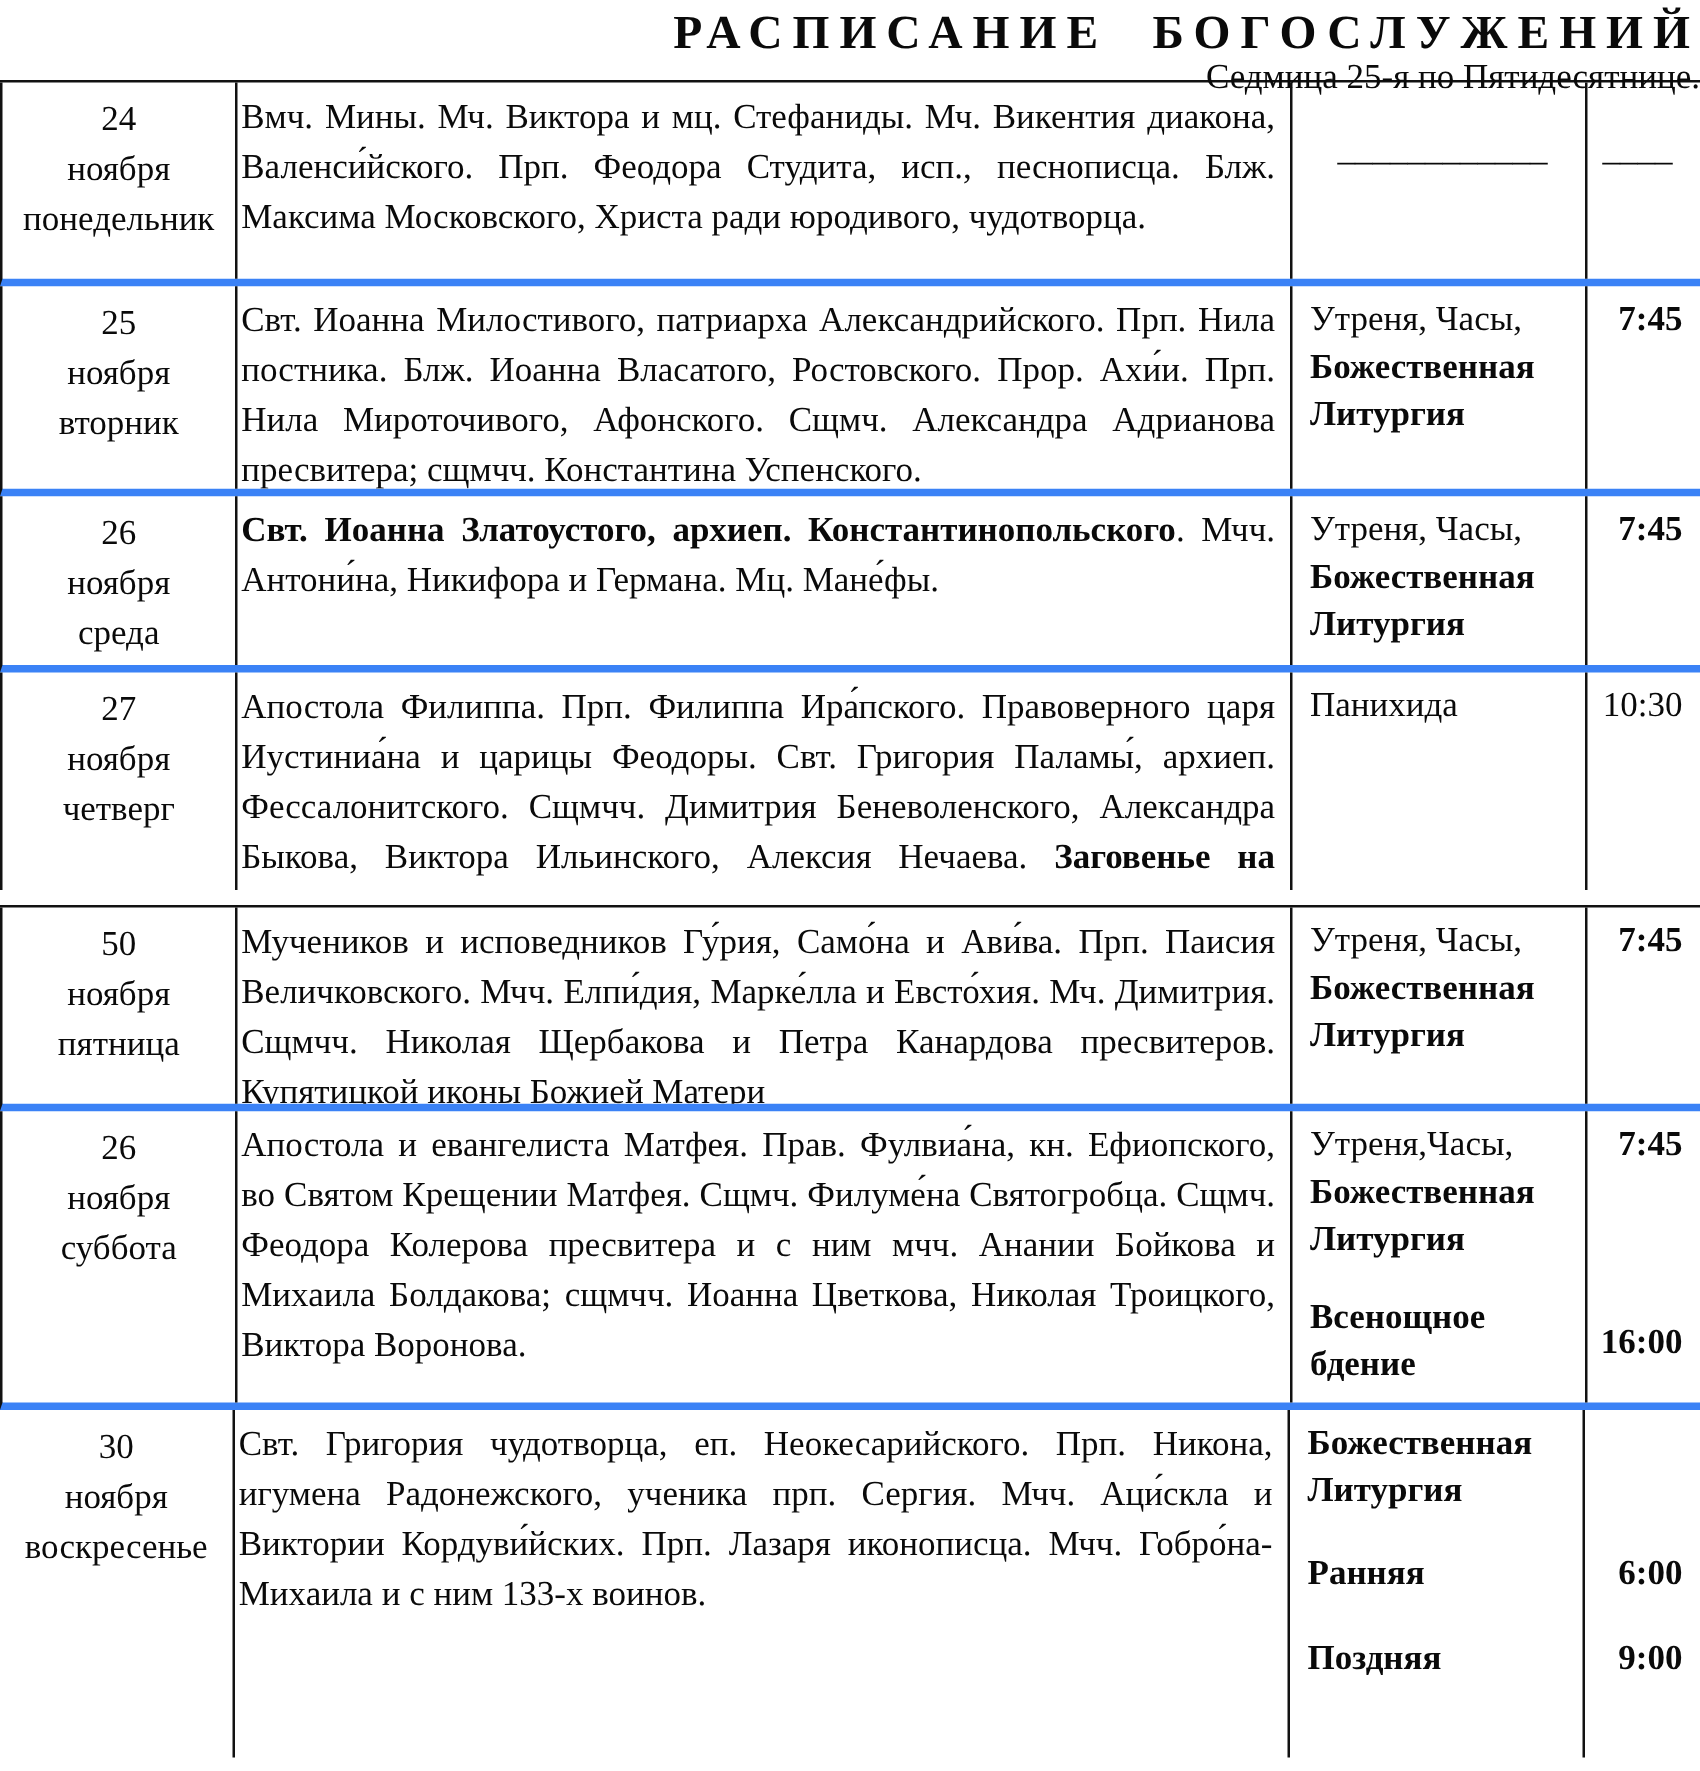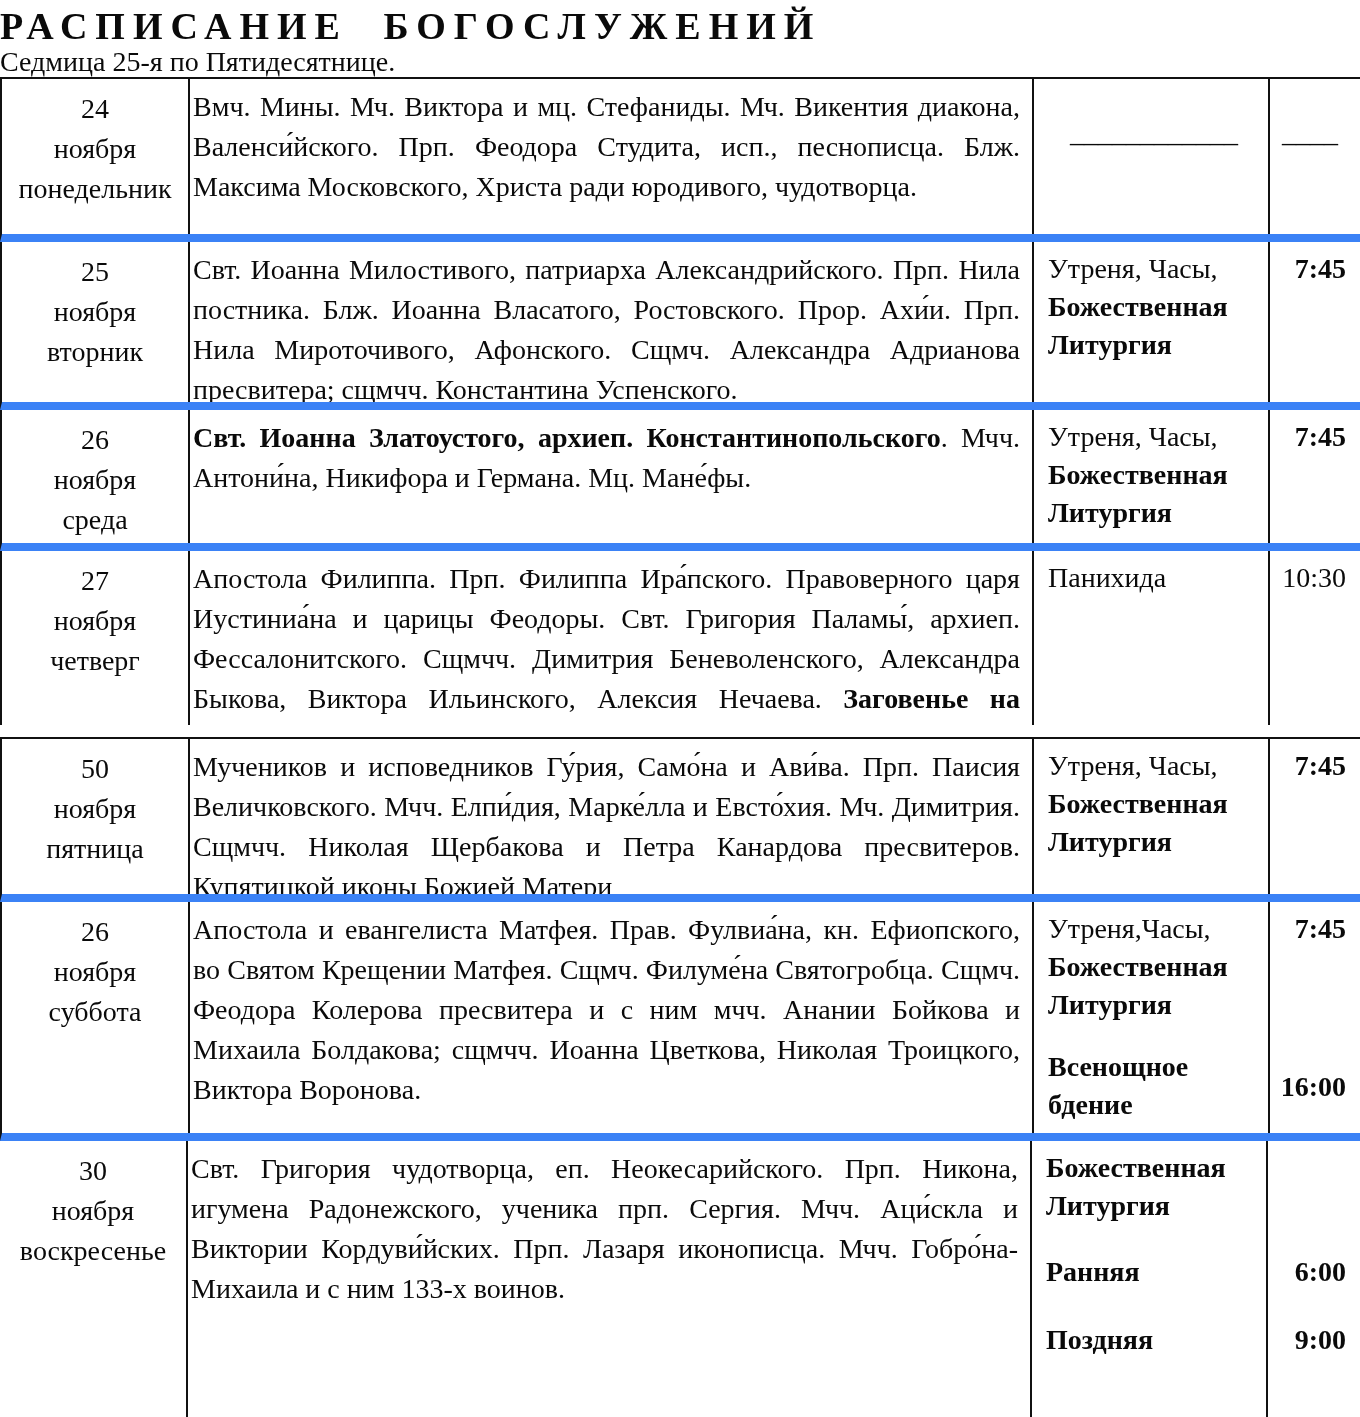--- a/index.html
+++ b/index.html
@@ -3,37 +3,37 @@
 <meta charset="utf-8">
 <style>
   html,body{margin:0;padding:0;}
   body{
     width:1360px;height:1417px;overflow:hidden;background:#ffffff;color:#0a0a0a;
     font-family:"Liberation Serif","DejaVu Serif",serif;
   }
   .page{width:1360px;height:1417px;position:relative;}
 
   
-  .hdr{height:77px;text-align:left;}
+  .hdr{height:64px;text-align:right;}
   .hdr h1{
     margin:0;padding-top:5px;
     font-size:38px;line-height:42px;font-weight:bold;
     letter-spacing:8px;word-spacing:18px;
   }
   .hdr .sub{font-size:28px;line-height:28px;margin-top:1px;}
 
   
   .tpart{border-top:2px solid #111;}
   .gap{height:12px;}
   .row{
     display:grid;
     grid-template-columns:188px 844px 236px auto;
     box-sizing:border-box;
   }
-  .row.bb{border-bottom:8px solid #3b82f6;}
+  .row.bb{border-bottom:6px solid #3b82f6;}
   .row.bl{border-left:2px solid #111;}
   .r0{height:163px}.r1{height:168px}.r2{height:141px}.r3{height:174px}
   .r4{height:163px}.r5{height:239px}.r6{height:278px}
 
   .cell{box-sizing:border-box;overflow:hidden;}
   .date,.desc,.svc{border-right:2px solid #111;}
   .date{
     text-align:center;padding-top:10px;
     font-size:28px;line-height:40px;
   }

